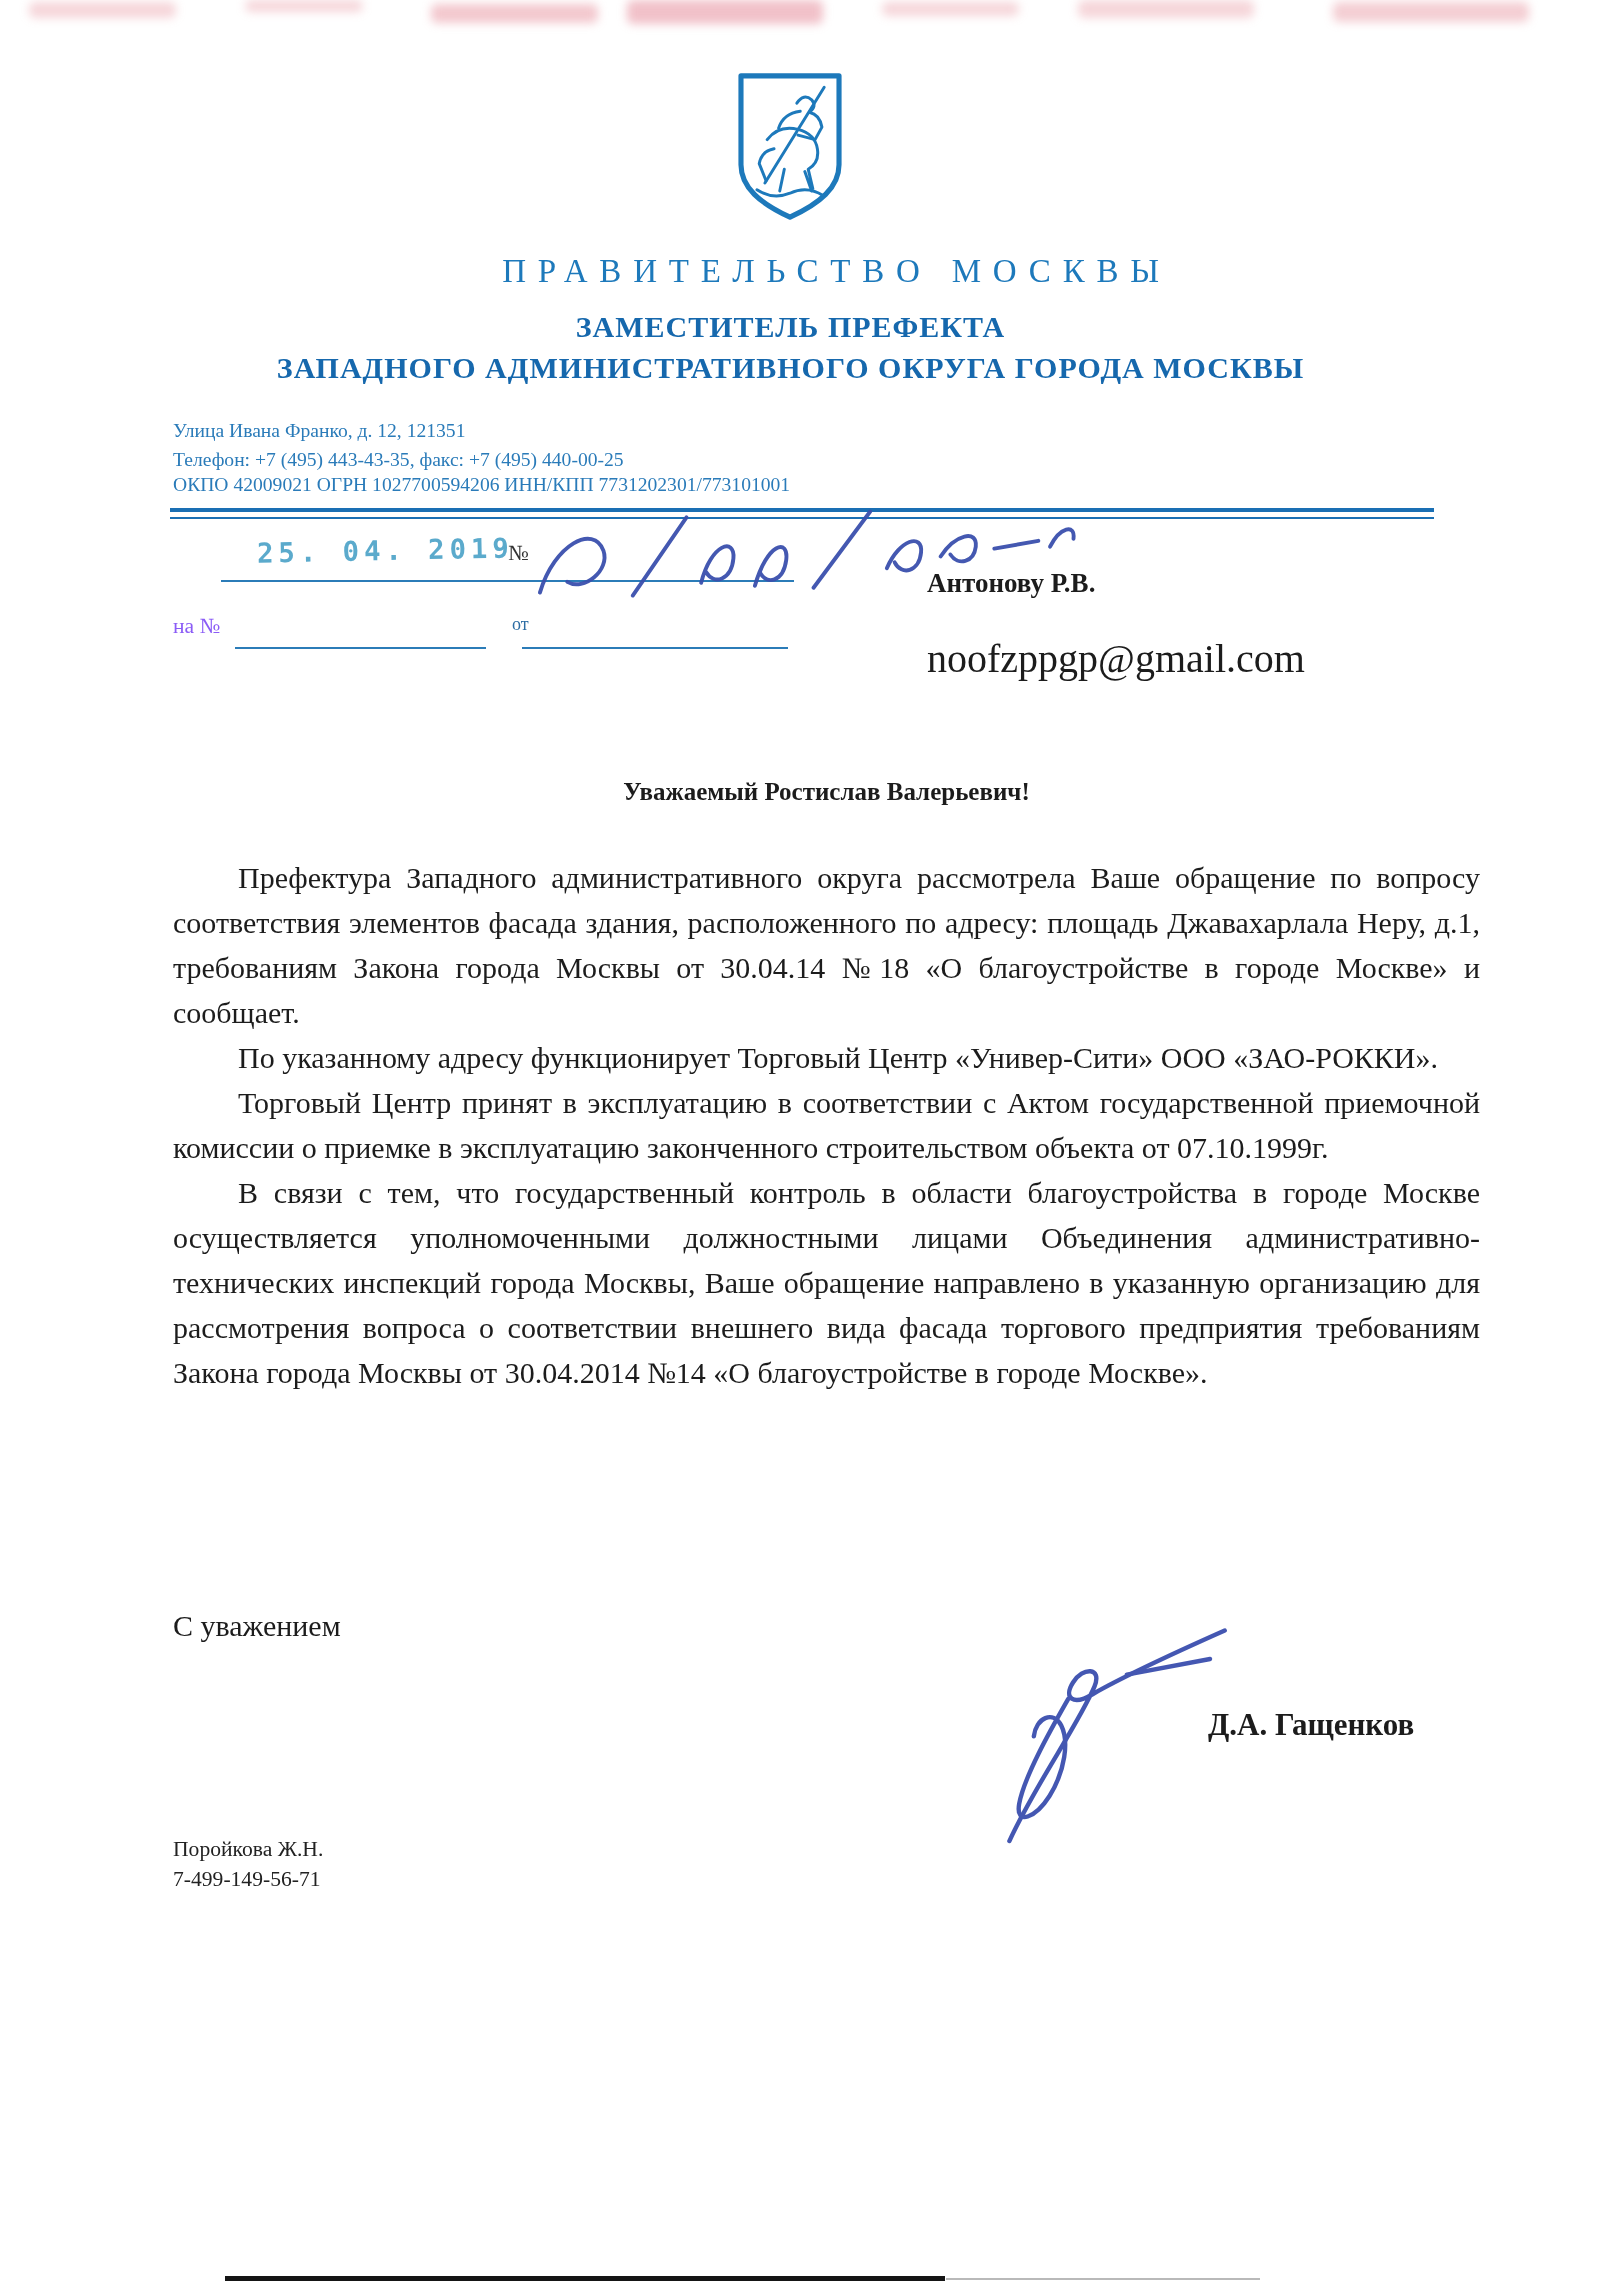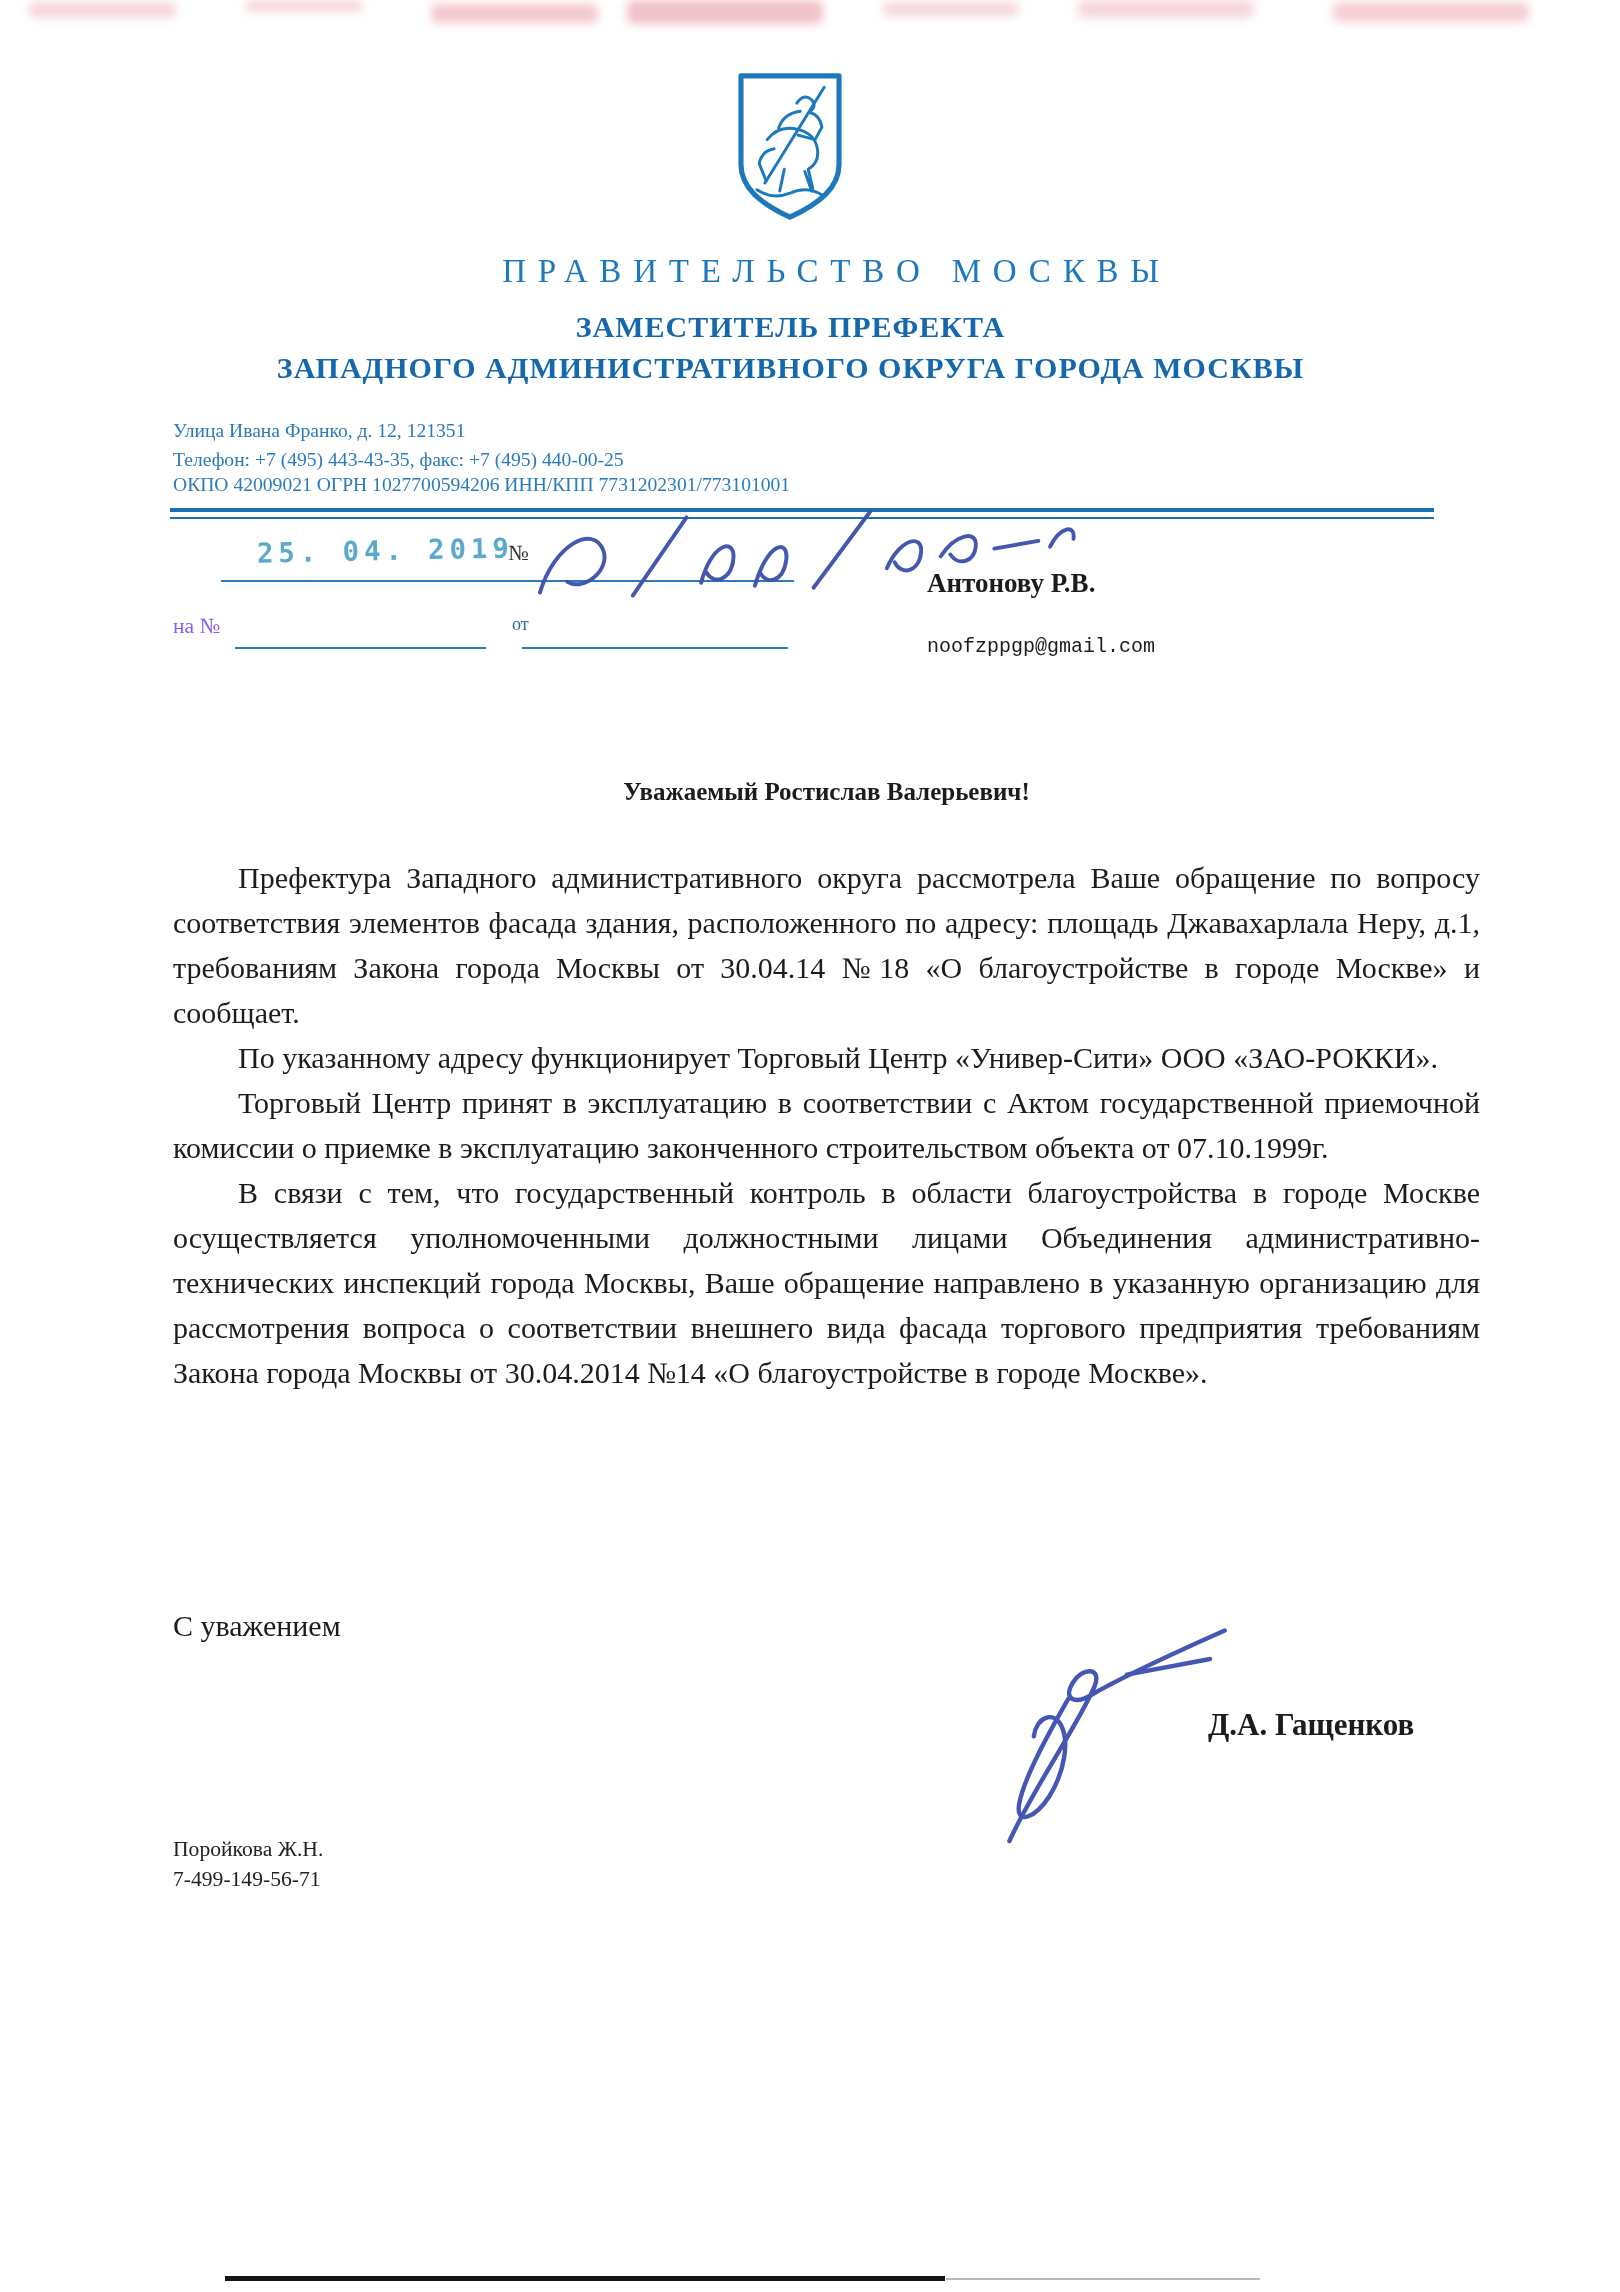--- a/index.html
+++ b/index.html
@@ -56,21 +56,21 @@
   .ref-line{position:absolute;height:0;border-bottom:2.9px solid #2b7cb8;}
   .line-a{left:221px;top:580px;width:573px;}
   .na-row{position:absolute;left:173px;top:614px;font-size:21.6px;color:#8b5cf6;}
   .ot-label{position:absolute;left:512px;top:614px;font-size:18px;color:#2b6ca3;}
   .line-b{left:235px;top:647px;width:251px;border-bottom-width:2px;}
   .line-c{left:522px;top:647px;width:266px;border-bottom-width:2px;}
 
   .handnum{position:absolute;left:510px;top:490px;width:568px;height:129px;}
 
   .recipient-name{position:absolute;left:927px;top:568px;font-size:27px;font-weight:bold;}
-  .recipient-email{position:absolute;left:927px;top:635px;font-size:20px;font-family:Liberation Mono, monospace;}
+  .recipient-email{position:absolute;left:927px;top:635px;font-size:40px;}
 
   .salutation{
     position:absolute;left:173px;top:778px;width:1307px;
     text-align:center;font-size:25px;font-weight:bold;
   }
 
   .body-block{
     position:absolute;left:173px;top:855px;width:1307px;
     font-size:30px;line-height:45px;text-align:justify;
   }

